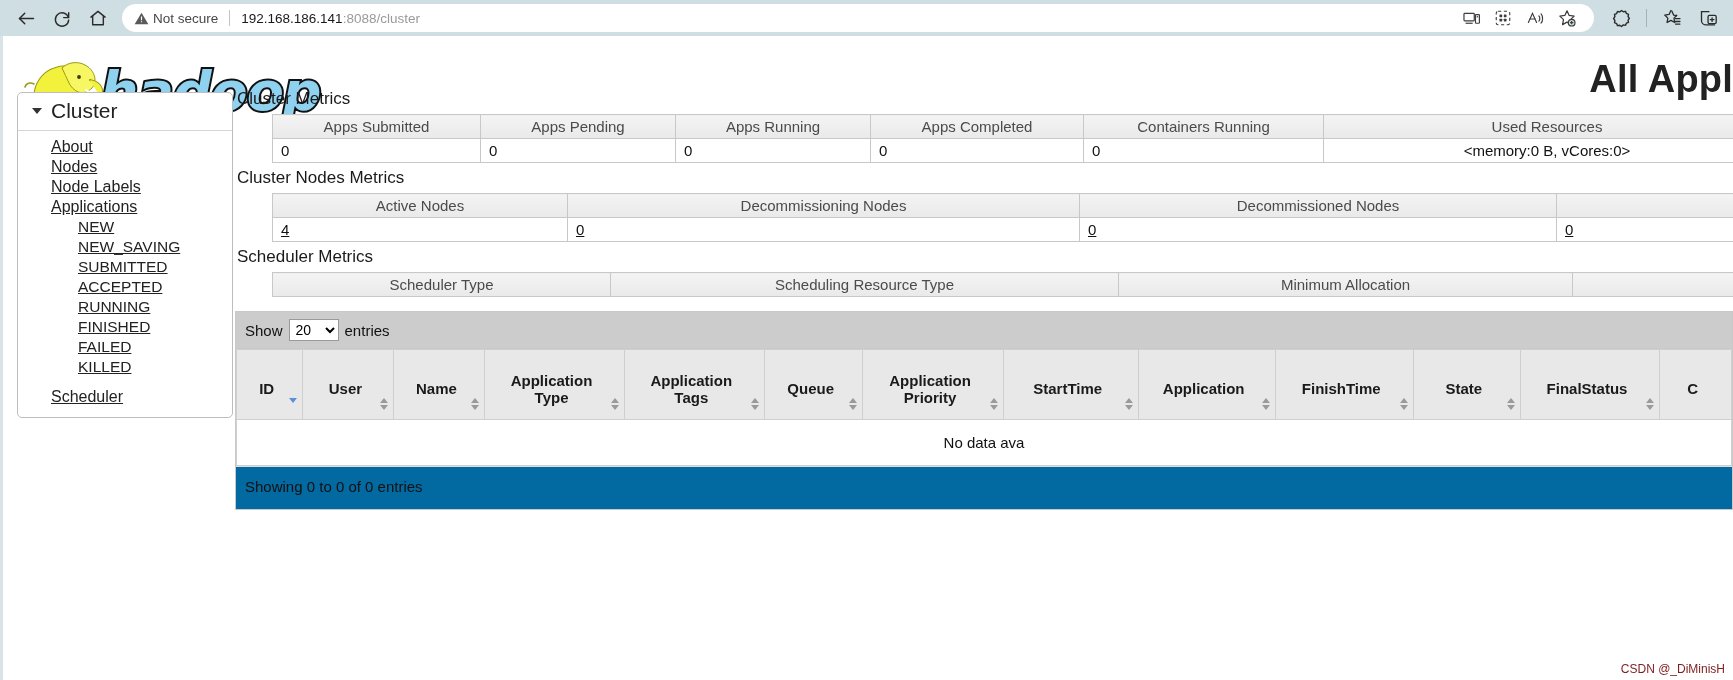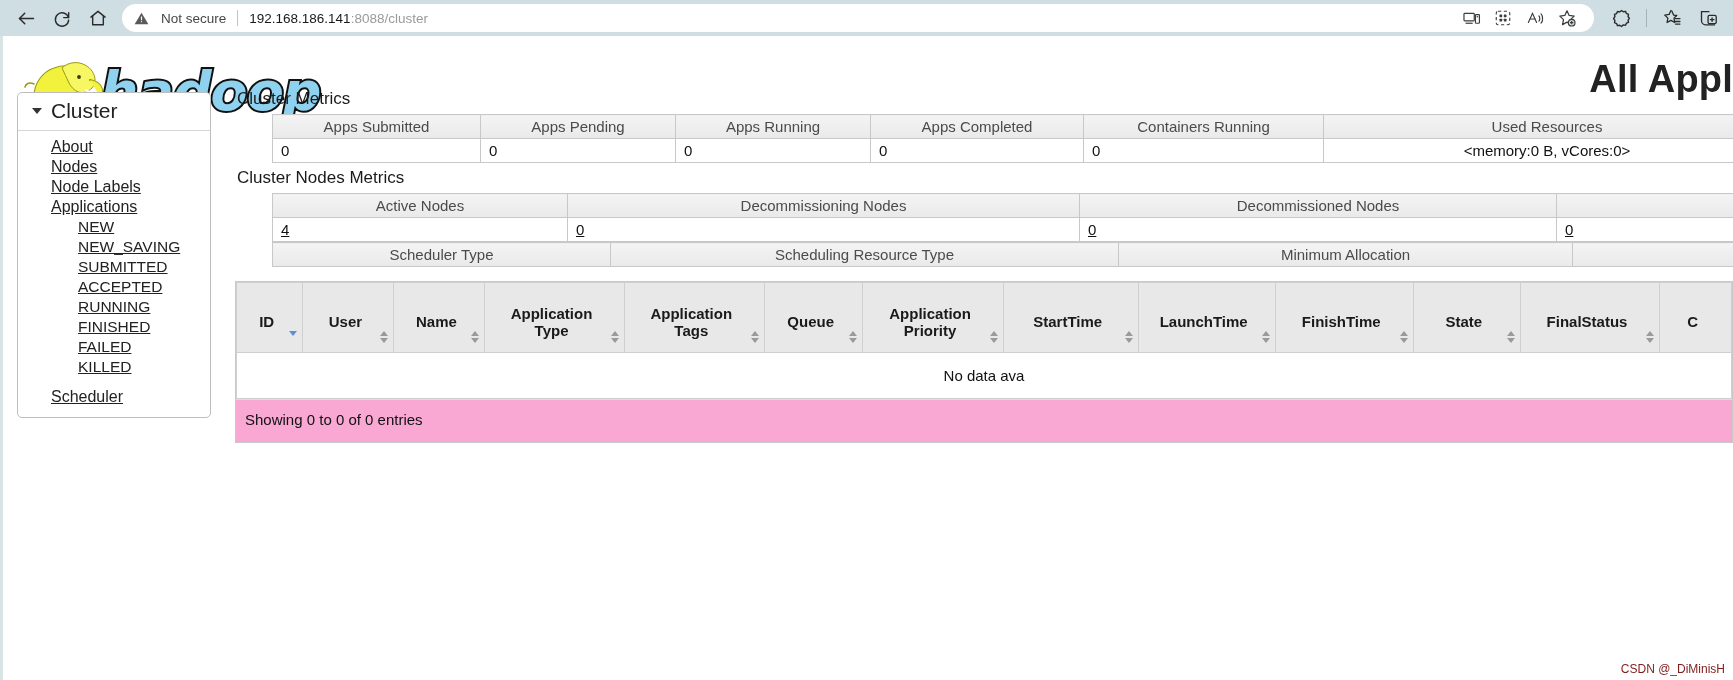--- a/index.html
+++ b/index.html
@@ -21,21 +21,21 @@
     width:36px;height:36px;display:flex;align-items:center;justify-content:center;
     color:#2b2b2b; flex:none;
   }
   .nav-btn svg{display:block}
   .omnibox{
     flex:1; height:28px; margin:0 10px 0 6px;
     background:#ffffff; border-radius:14px;
     display:flex; align-items:center; padding:0 12px;
     min-width:0;
   }
-  .not-secure-wrap{display:flex;align-items:center;gap:12px;flex:none}
+  .not-secure-wrap{display:flex;align-items:center;gap:4px;flex:none}
   .warn-ico{width:15px;height:15px;flex:none;color:#5a5a5a}
   .not-secure-txt{font-size:13.5px;color:#474747;white-space:nowrap}
   .omni-sep{width:1px;height:16px;background:#c3c3c3;margin:0 11px;flex:none}
   .url{font-size:13.5px;color:#9a9a9a;white-space:nowrap;overflow:hidden}
   .url .host{color:#1a1a1a}
   .omni-right{display:flex;align-items:center;gap:2px;flex:none;margin-left:auto}
   .omni-ico{width:30px;height:28px;display:flex;align-items:center;justify-content:center;color:#3d3d3d}
   .tool-icons{display:flex;align-items:center;gap:2px;flex:none}
   .tool-ico{width:34px;height:34px;display:flex;align-items:center;justify-content:center;color:#2b2b2b}
   .vsep{width:1px;height:18px;background:#9fb3b9;margin:0 6px}
@@ -46,21 +46,21 @@
   .hadoop-logo{
     position:absolute;left:16px;top:8px;width:340px;height:84px;
   }
   .all-apps-title{
     position:absolute; right:0px; top:22px;
     font-size:38px; font-weight:bold; color:#222;
     white-space:nowrap; letter-spacing:.2px;
   }
 
   
-  .sidebar{position:absolute;left:17px;top:56px;width:194px}
+  .sidebar{position:absolute;left:17px;top:56px;width:216px}
   .panel{
     border:1px solid #bdbdbd;border-radius:5px;background:#fff;
     margin-bottom:8px;overflow:hidden;
   }
   .panel-head{
     padding:6px 10px 7px 14px;
     font-size:21px;color:#222;
     border-bottom:1px solid #d6d6d6;
     display:flex;align-items:center;gap:9px;
   }
@@ -119,21 +119,21 @@
   table.dt th .sorter i{display:block;width:0;height:0;border-left:4px solid transparent;border-right:4px solid transparent}
   table.dt th .sorter i.up{border-bottom:5px solid #9a9a9a;margin-bottom:2px}
   table.dt th .sorter i.dn{border-top:5px solid #9a9a9a}
   table.dt th.sorted .sorter i.dn{border-top-color:#5b8fd6}
   table.dt td.nodata{
     border:1px solid #cfcfcf;border-top:none;
     text-align:center;font-size:15px;color:#111;padding:14px 4px;height:46px;
   }
   .dt-bottom{
     padding:11px 9px 14px 9px;font-size:15px;color:#111;
-    background:#f9a8d4;border-top:1px solid #dedede;
+    background:#0369a1;border-top:1px solid #dedede;
   }
 
   .watermark{
     position:absolute;right:8px;bottom:4px;
     font-size:12px;color:#7f1d1d;font-family:"Liberation Sans",sans-serif;
   }
   .scroll-edge{
     position:absolute;left:0;top:0;width:3px;height:100%;background:#d9e4e7;
   }
 </style>
@@ -334,38 +334,50 @@
       </tr>
       <tr>
         <td><a class="linknum" href="#">4</a></td>
         <td><a class="linknum" href="#">0</a></td>
         <td><a class="linknum" href="#">0</a></td>
         <td><a class="linknum" href="#">0</a></td>
       </tr>
     </tbody>
       </table>
 
+    <div class="sec-title tight">Scheduler Metrics</div>
     <table class="metrics">
       <colgroup>
           <col style="width:338px">
           <col style="width:508px">
           <col style="width:454px">
           <col style="width:198px">
         </colgroup>
       <tbody>
           <tr>
         <th>Scheduler Type</th>
         <th>Scheduling Resource Type</th>
         <th>Minimum Allocation</th>
         <th></th>
       </tr>
     </tbody>
       </table>
 
     <div class="dt-wrap">
+      <div class="dt-top">
+        <span>Show</span>
+        <select>
+          <option>20</option>
+          <option>40</option>
+          <option>60</option>
+          <option>80</option>
+          <option>100</option>
+        </select>
+        <span>entries</span>
+      </div>
 
       <table class="dt">
         <colgroup>
           <col style="width:62px">
             <col style="width:85px">
             <col style="width:85px">
             <col style="width:130px">
           <col style="width:131px">
             <col style="width:92px">
             <col style="width:131px">
@@ -402,21 +414,21 @@
                   <i class="dn"></i>
                 </span></th>
           <th><span>Application Priority</span><span class="sorter">
                   <i class="up"></i>
                   <i class="dn"></i>
                 </span></th>
           <th><span>StartTime</span><span class="sorter">
                   <i class="up"></i>
                   <i class="dn"></i>
                 </span></th>
-          <th><span>LaunchTime</span><span class="sorter">
+          <th><span>Application</span><span class="sorter">
                   <i class="up"></i>
                   <i class="dn"></i>
                 </span></th>
           <th><span>FinishTime</span><span class="sorter">
                   <i class="up"></i>
                   <i class="dn"></i>
                 </span></th>
           <th><span>State</span><span class="sorter">
                   <i class="up"></i>
                   <i class="dn"></i>

